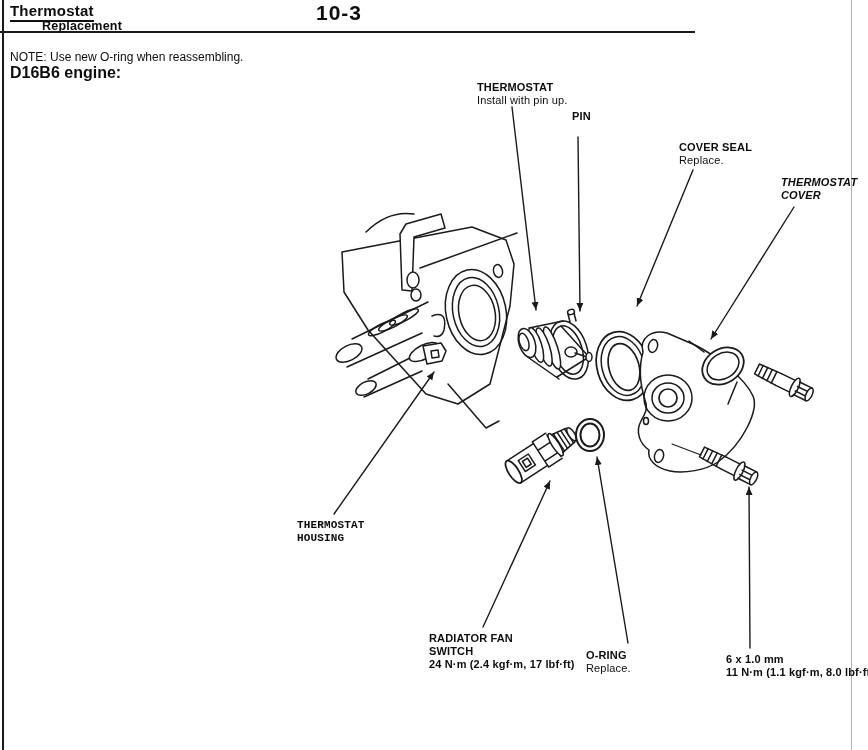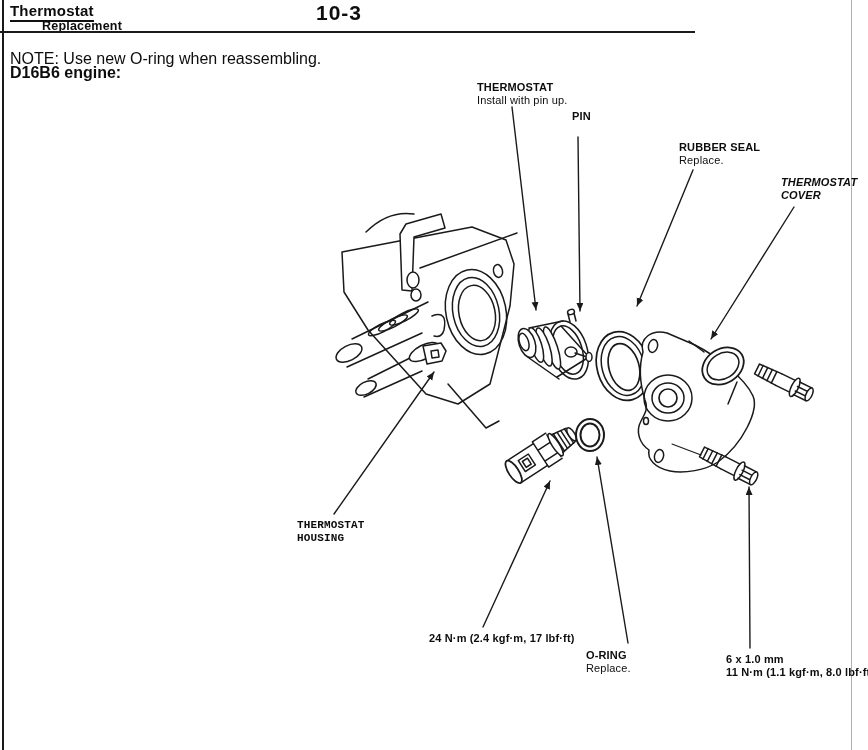--- a/index.html
+++ b/index.html
@@ -6,21 +6,21 @@
   body{width:868px;height:750px;background:#ffffff;position:relative;overflow:hidden;
        font-family:"Liberation Sans",sans-serif;color:#0d0d0d;}
   .page{position:absolute;inset:0;}
   .v-border-left{position:absolute;left:2px;top:0;width:2px;height:750px;background:#1a1a1a;}
   .v-border-right{position:absolute;left:851px;top:0;width:1px;height:750px;background:#b0b0b0;}
   .hdr-title{position:absolute;left:10px;top:2px;font-size:15px;font-weight:bold;
              display:inline-block;border-bottom:2px solid #111;padding-bottom:1px;letter-spacing:.2px;}
   .hdr-sub{position:absolute;left:10px;top:19px;font-size:12.5px;font-weight:bold;letter-spacing:.2px;margin-left:32px;}
   .hdr-num{position:absolute;left:316px;top:1px;font-size:21px;font-weight:bold;letter-spacing:1px;}
   .hdr-rule{position:absolute;left:0;top:31px;width:695px;height:2px;background:#1a1a1a;}
-  .note{position:absolute;left:10px;top:50px;font-size:16px;}
+  .note{position:absolute;left:10px;top:50px;font-size:12px;}
   .engine{position:absolute;left:10px;top:64px;font-size:16px;font-weight:bold;}
   svg.art{position:absolute;inset:0;}
   .lbl{position:absolute;font-size:11px;font-weight:bold;line-height:13px;letter-spacing:.15px;white-space:nowrap;}
   .lbl .sub{font-weight:normal;}
   .lbl.wrap{white-space:normal;}
   .lbl .nowrap{white-space:nowrap;}
   .w82{width:82px;font-style:italic;} .w92{width:92px;font-family:Liberation Mono, monospace;} .w115{width:115px;}
 </style>
 </head>
 <body>
@@ -160,33 +160,34 @@
   <div class="lbl" style="left:477px;top:81px">
     <div>THERMOSTAT</div>
     <div class="sub">Install with pin up.</div>
   </div>
 
   <div class="lbl" style="left:572px;top:110px">
     <div>PIN</div>
   </div>
 
   <div class="lbl" style="left:679px;top:141px">
-    <div>RUBBER SEAL</div>
+    <div>COVER SEAL</div>
     <div class="sub">Replace.</div>
   </div>
 
   <div class="lbl wrap w82" style="left:781px;top:176px">
     <div>THERMOSTAT COVER</div>
   </div>
 
   <div class="lbl wrap w92" style="left:297px;top:519px">
     <div>THERMOSTAT HOUSING</div>
   </div>
 
   <div class="lbl wrap" style="left:429px;top:632px">
+    <div class="w115">RADIATOR FAN SWITCH</div>
     <div class="nowrap">24 N·m (2.4 kgf·m, 17 lbf·ft)</div>
   </div>
 
   <div class="lbl" style="left:586px;top:649px">
     <div>O-RING</div>
     <div class="sub">Replace.</div>
   </div>
 
   <div class="lbl" style="left:726px;top:653px">
     <div>6 x 1.0 mm</div>

